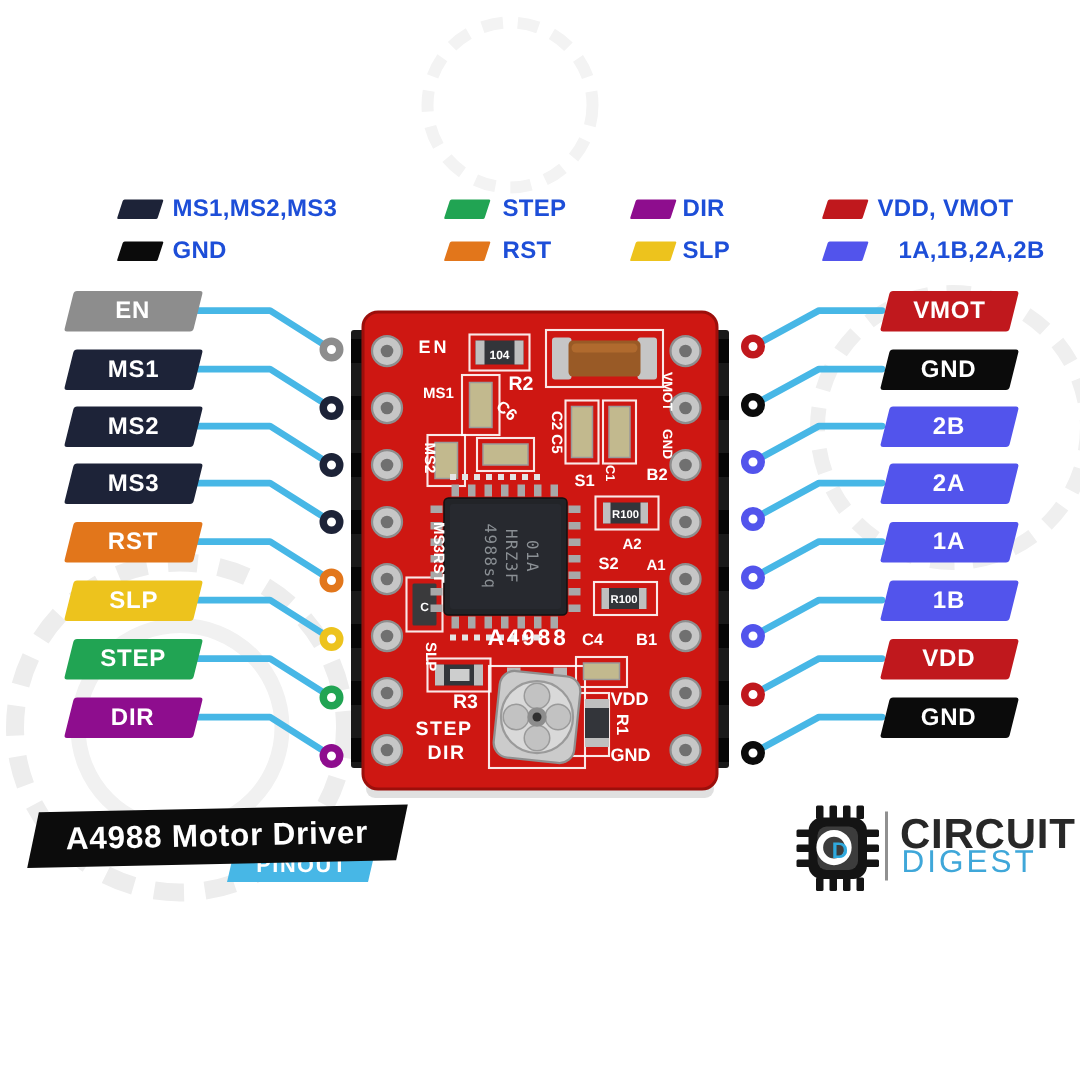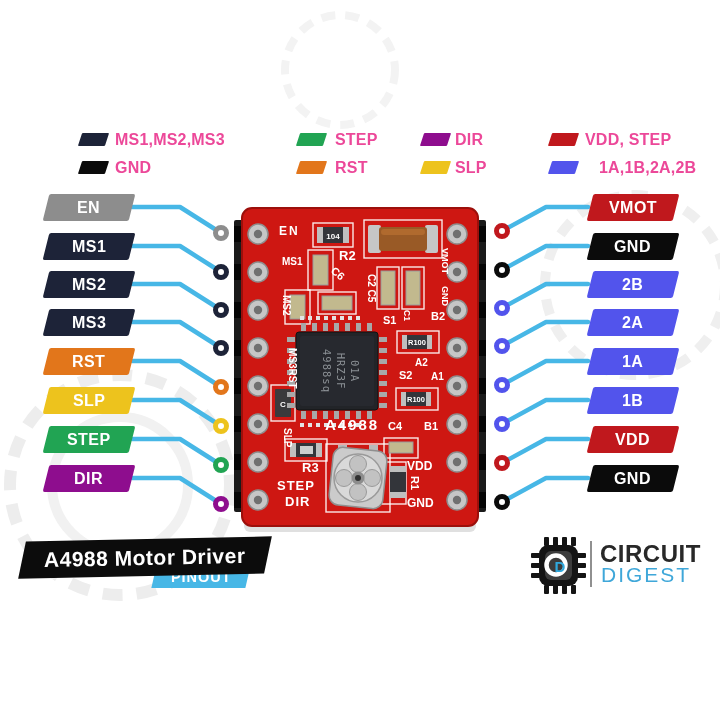--- a/index.html
+++ b/index.html
@@ -2,21 +2,21 @@
 <html style="--line: #47b7e6; --board: #ce1712; --pinout: #47b7e6; --banner: #0c0c0c; --brand_blue: #3fa7d9;"><head>
 <meta charset="utf-8">
 <style>
   html,body{margin:0;padding:0;background:#fff;}
   #stage{position:relative;width:720px;height:720px;background:#ffffff;overflow:hidden;
          font-family:"Liberation Sans",sans-serif;}
   
   #watermark{position:absolute;inset:0;z-index:0;}
   
   .swatch{position:absolute;width:27px;height:13px;transform:skewX(-18deg);border-radius:1px;z-index:3;}
-  .legend-text{position:absolute;font-size:16px;font-weight:700;color:#ec4899;letter-spacing:.2px;z-index:3;}
+  .legend-text{position:absolute;font-size:16px;font-weight:700;color:#1d4ed8;letter-spacing:.2px;z-index:3;}
   
   #wires{position:absolute;inset:0;z-index:2;}
   .line{fill:none;stroke:var(--line,#47b7e6);stroke-width:4.5;stroke-linecap:round;stroke-linejoin:round;}
   
   .pin-label{position:absolute;width:86px;height:27px;transform:skewX(-14deg);border-radius:2px;
              display:flex;align-items:center;justify-content:center;z-index:3;}
   .pin-label.left{left:46px;}
   .pin-label.right{left:590px;}
   .pin-label span{transform:skewX(14deg);color:#fff;font-weight:700;font-size:16px;letter-spacing:.5px;}
   .ring{position:absolute;width:16px;height:16px;box-sizing:border-box;border:5px solid #000;
@@ -26,21 +26,21 @@
   
   .banner-black{position:absolute;left:22px;top:539px;width:246px;height:37px;background:var(--banner,#0c0c0c);
                 transform:rotate(-1.2deg) skewX(-13deg);z-index:6;display:flex;align-items:center;justify-content:center;}
   .banner-black span{transform:skewX(13deg);color:#fff;font-size:21px;font-weight:700;letter-spacing:.5px;}
   .banner-badge{position:absolute;left:154px;top:565px;width:94px;height:23px;background:var(--pinout,#47b7e6);
                 transform:skewX(-13deg);z-index:5;display:flex;align-items:center;justify-content:center;}
   .banner-badge span{transform:skewX(13deg);color:#fff;font-size:14.5px;font-weight:700;letter-spacing:1px;}
   
   #brand-icon{position:absolute;left:526px;top:533px;z-index:6;}
   .brand-divider{position:absolute;left:590px;top:541px;width:2px;height:46px;background:#909090;z-index:6;}
-  .brand-top{position:absolute;left:600px;top:540px;font-size:24px;font-weight:800;color:#282828;letter-spacing:.5px;z-index:6;}
+  .brand-top{position:absolute;left:600px;top:540px;font-size:28px;font-weight:800;color:#282828;letter-spacing:.5px;z-index:6;}
   .brand-bottom{position:absolute;left:601px;top:563px;font-size:21px;font-weight:400;color:var(--brand_blue,#3fa7d9);letter-spacing:2px;z-index:6;}
   
   text{font-family:"Liberation Sans",sans-serif;}
   .silk{fill:#ffffff;font-weight:700;}
   .silkbox{fill:none;stroke:#ffffff;stroke-width:1.4;opacity:.9;}
   .chiptxt{font-family:"DejaVu Sans Mono",monospace;fill:#8b9095;letter-spacing:1px;font-size:10.5px;}
   .val{fill:#fff;font-weight:700;}
 </style>
 </head>
 <body>
@@ -63,21 +63,21 @@
   <div class="legend-text" style="left:335px;top:131px">STEP</div>
   <div class="swatch" style="left: 298px; top: 161px; background-color: rgb(226, 118, 27);"></div>
   <div class="legend-text" style="left:335px;top:159px">RST</div>
 
   <div class="swatch" style="left: 422px; top: 133px; background-color: rgb(142, 13, 142);"></div>
   <div class="legend-text" style="left:455px;top:131px">DIR</div>
   <div class="swatch" style="left: 422px; top: 161px; background-color: rgb(237, 195, 29);"></div>
   <div class="legend-text" style="left:455px;top:159px">SLP</div>
 
   <div class="swatch" style="left: 550px; top: 133px; background-color: rgb(192, 24, 29);"></div>
-  <div class="legend-text" style="left:585px;top:131px">VDD, STEP</div>
+  <div class="legend-text" style="left:585px;top:131px">VDD, VMOT</div>
   <div class="swatch" style="left: 550px; top: 161px; background-color: rgb(82, 84, 236);"></div>
   <div class="legend-text" style="left:599px;top:159px">1A,1B,2A,2B</div>
 
   <svg id="wires" width="720" height="720">
     <polyline class="line" points="132,207 180,207 221,233"></polyline>
     <polyline class="line" points="132,246 180,246 221,272"></polyline>
     <polyline class="line" points="132,284 180,284 221,310"></polyline>
     <polyline class="line" points="132,322 180,322 221,348"></polyline>
     <polyline class="line" points="132,361 180,361 221,387"></polyline>
     <polyline class="line" points="132,400 180,400 221,426"></polyline>

